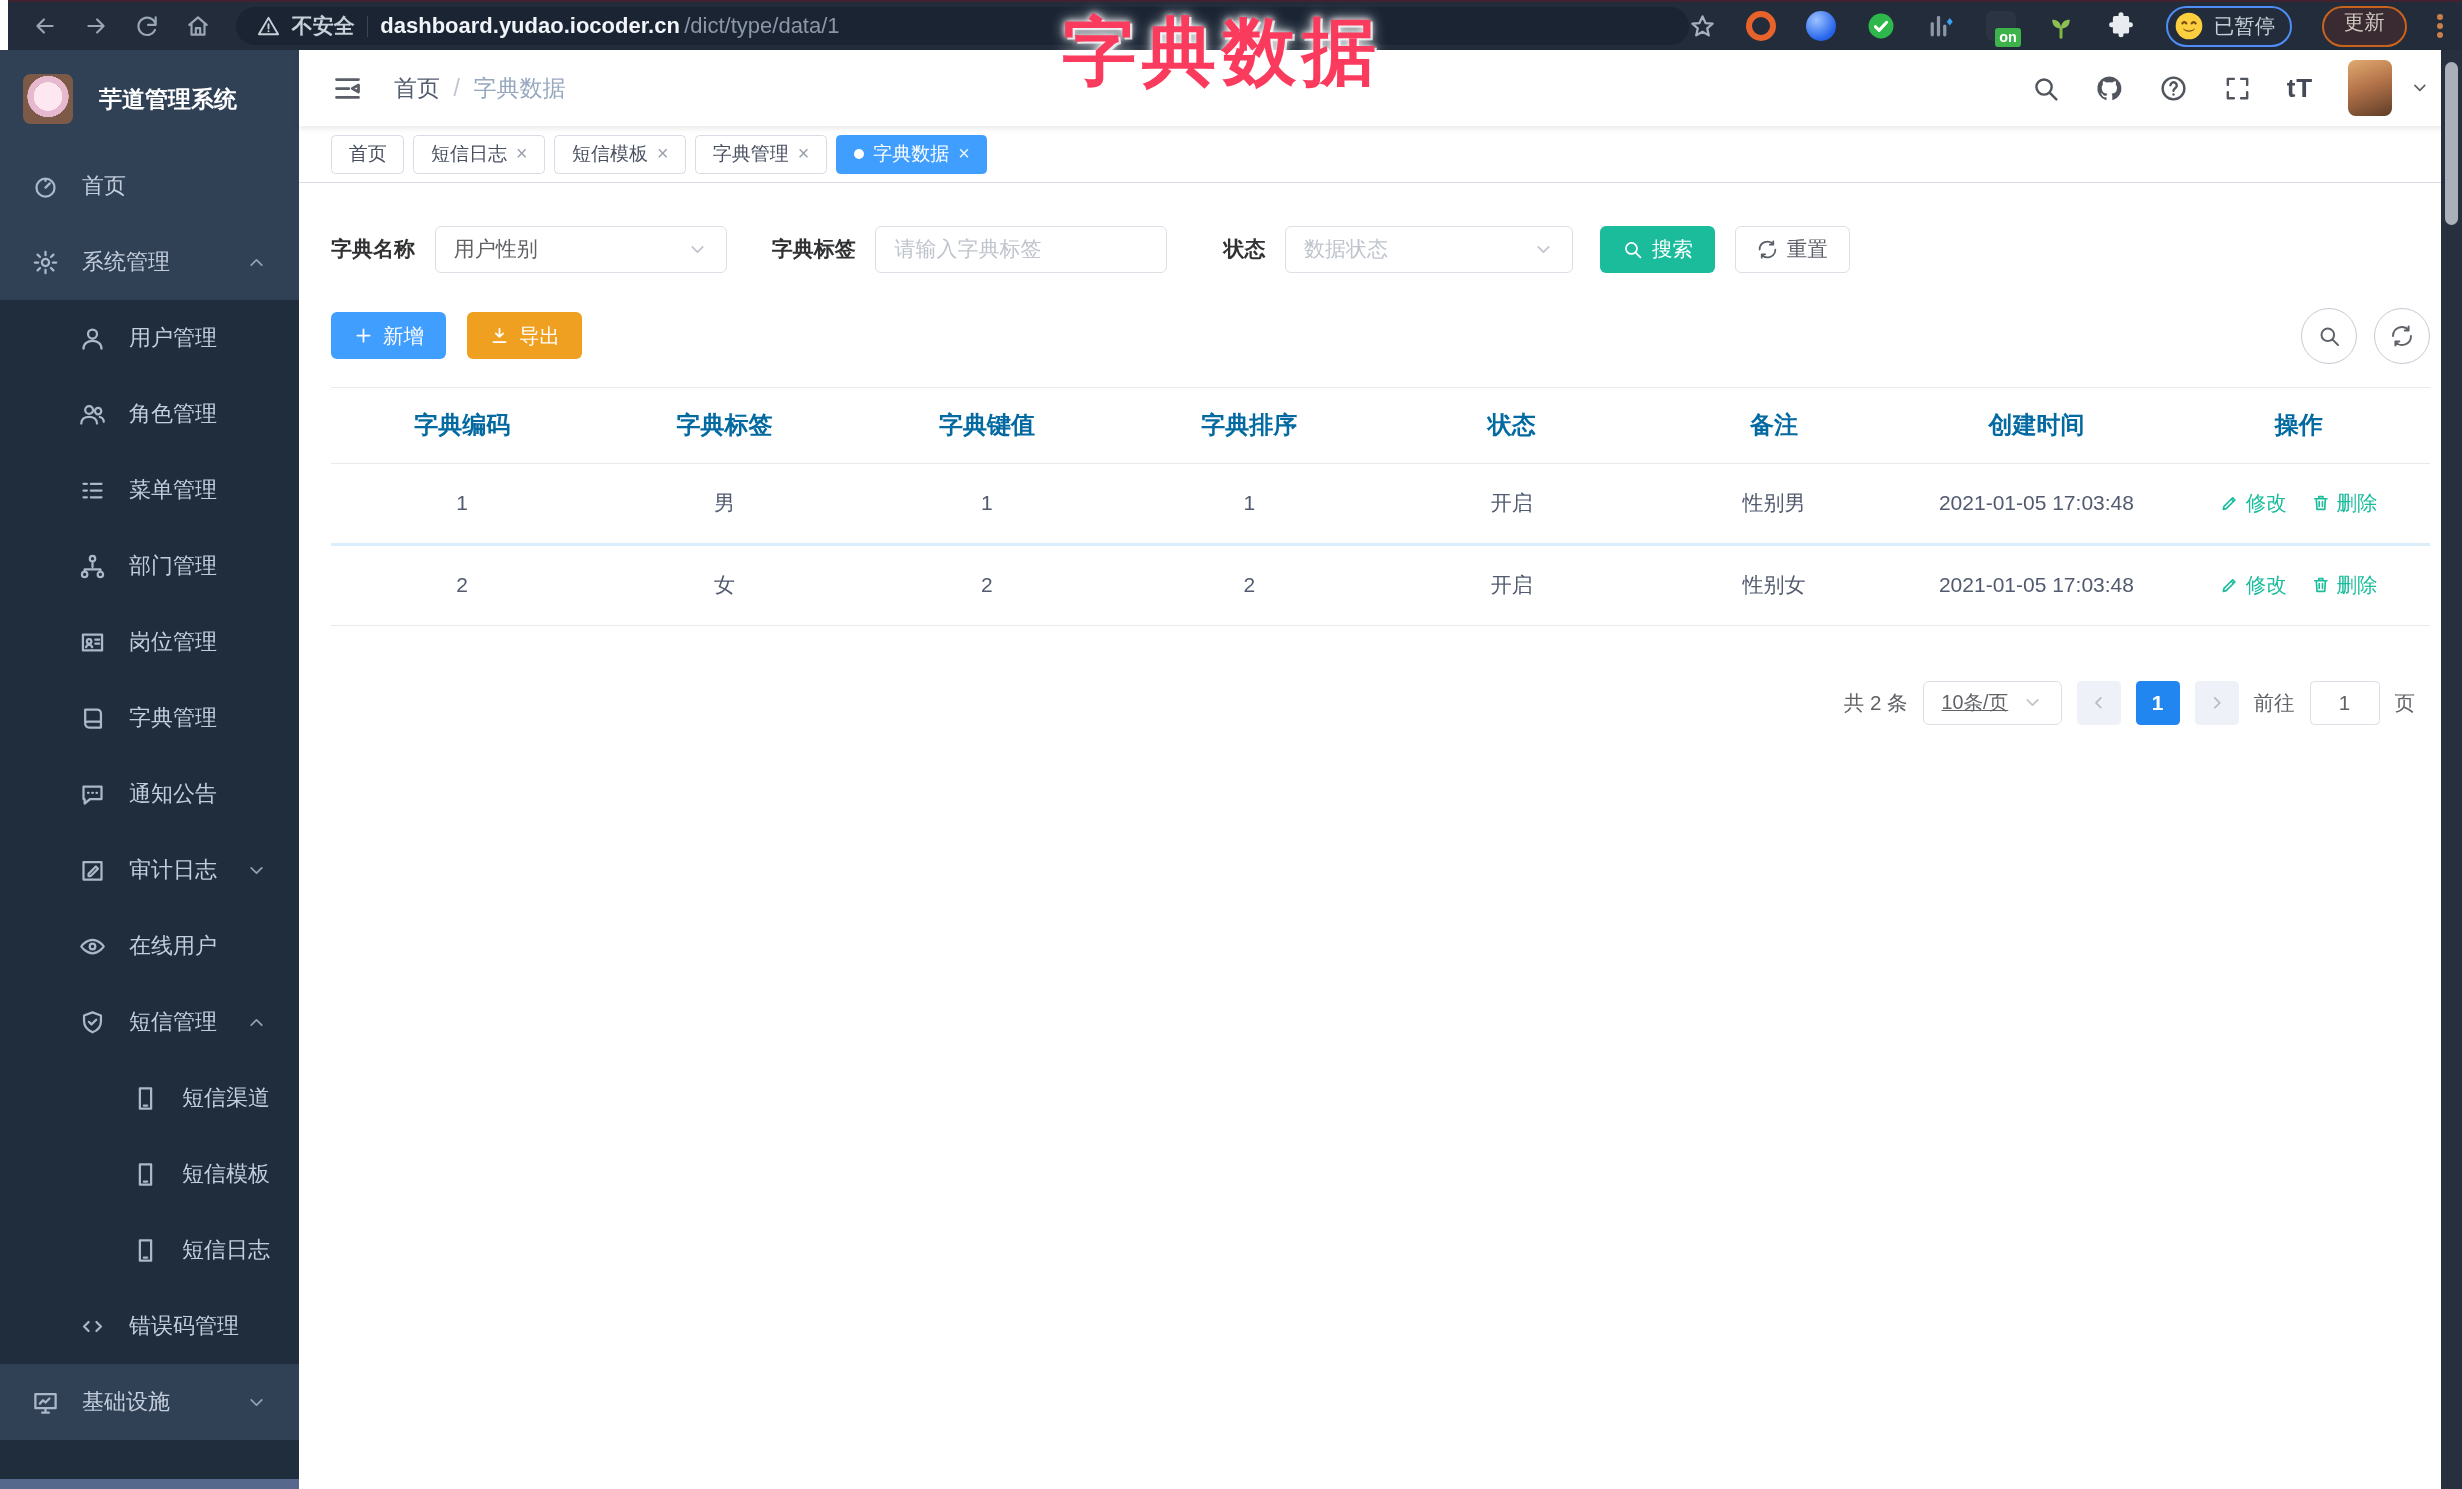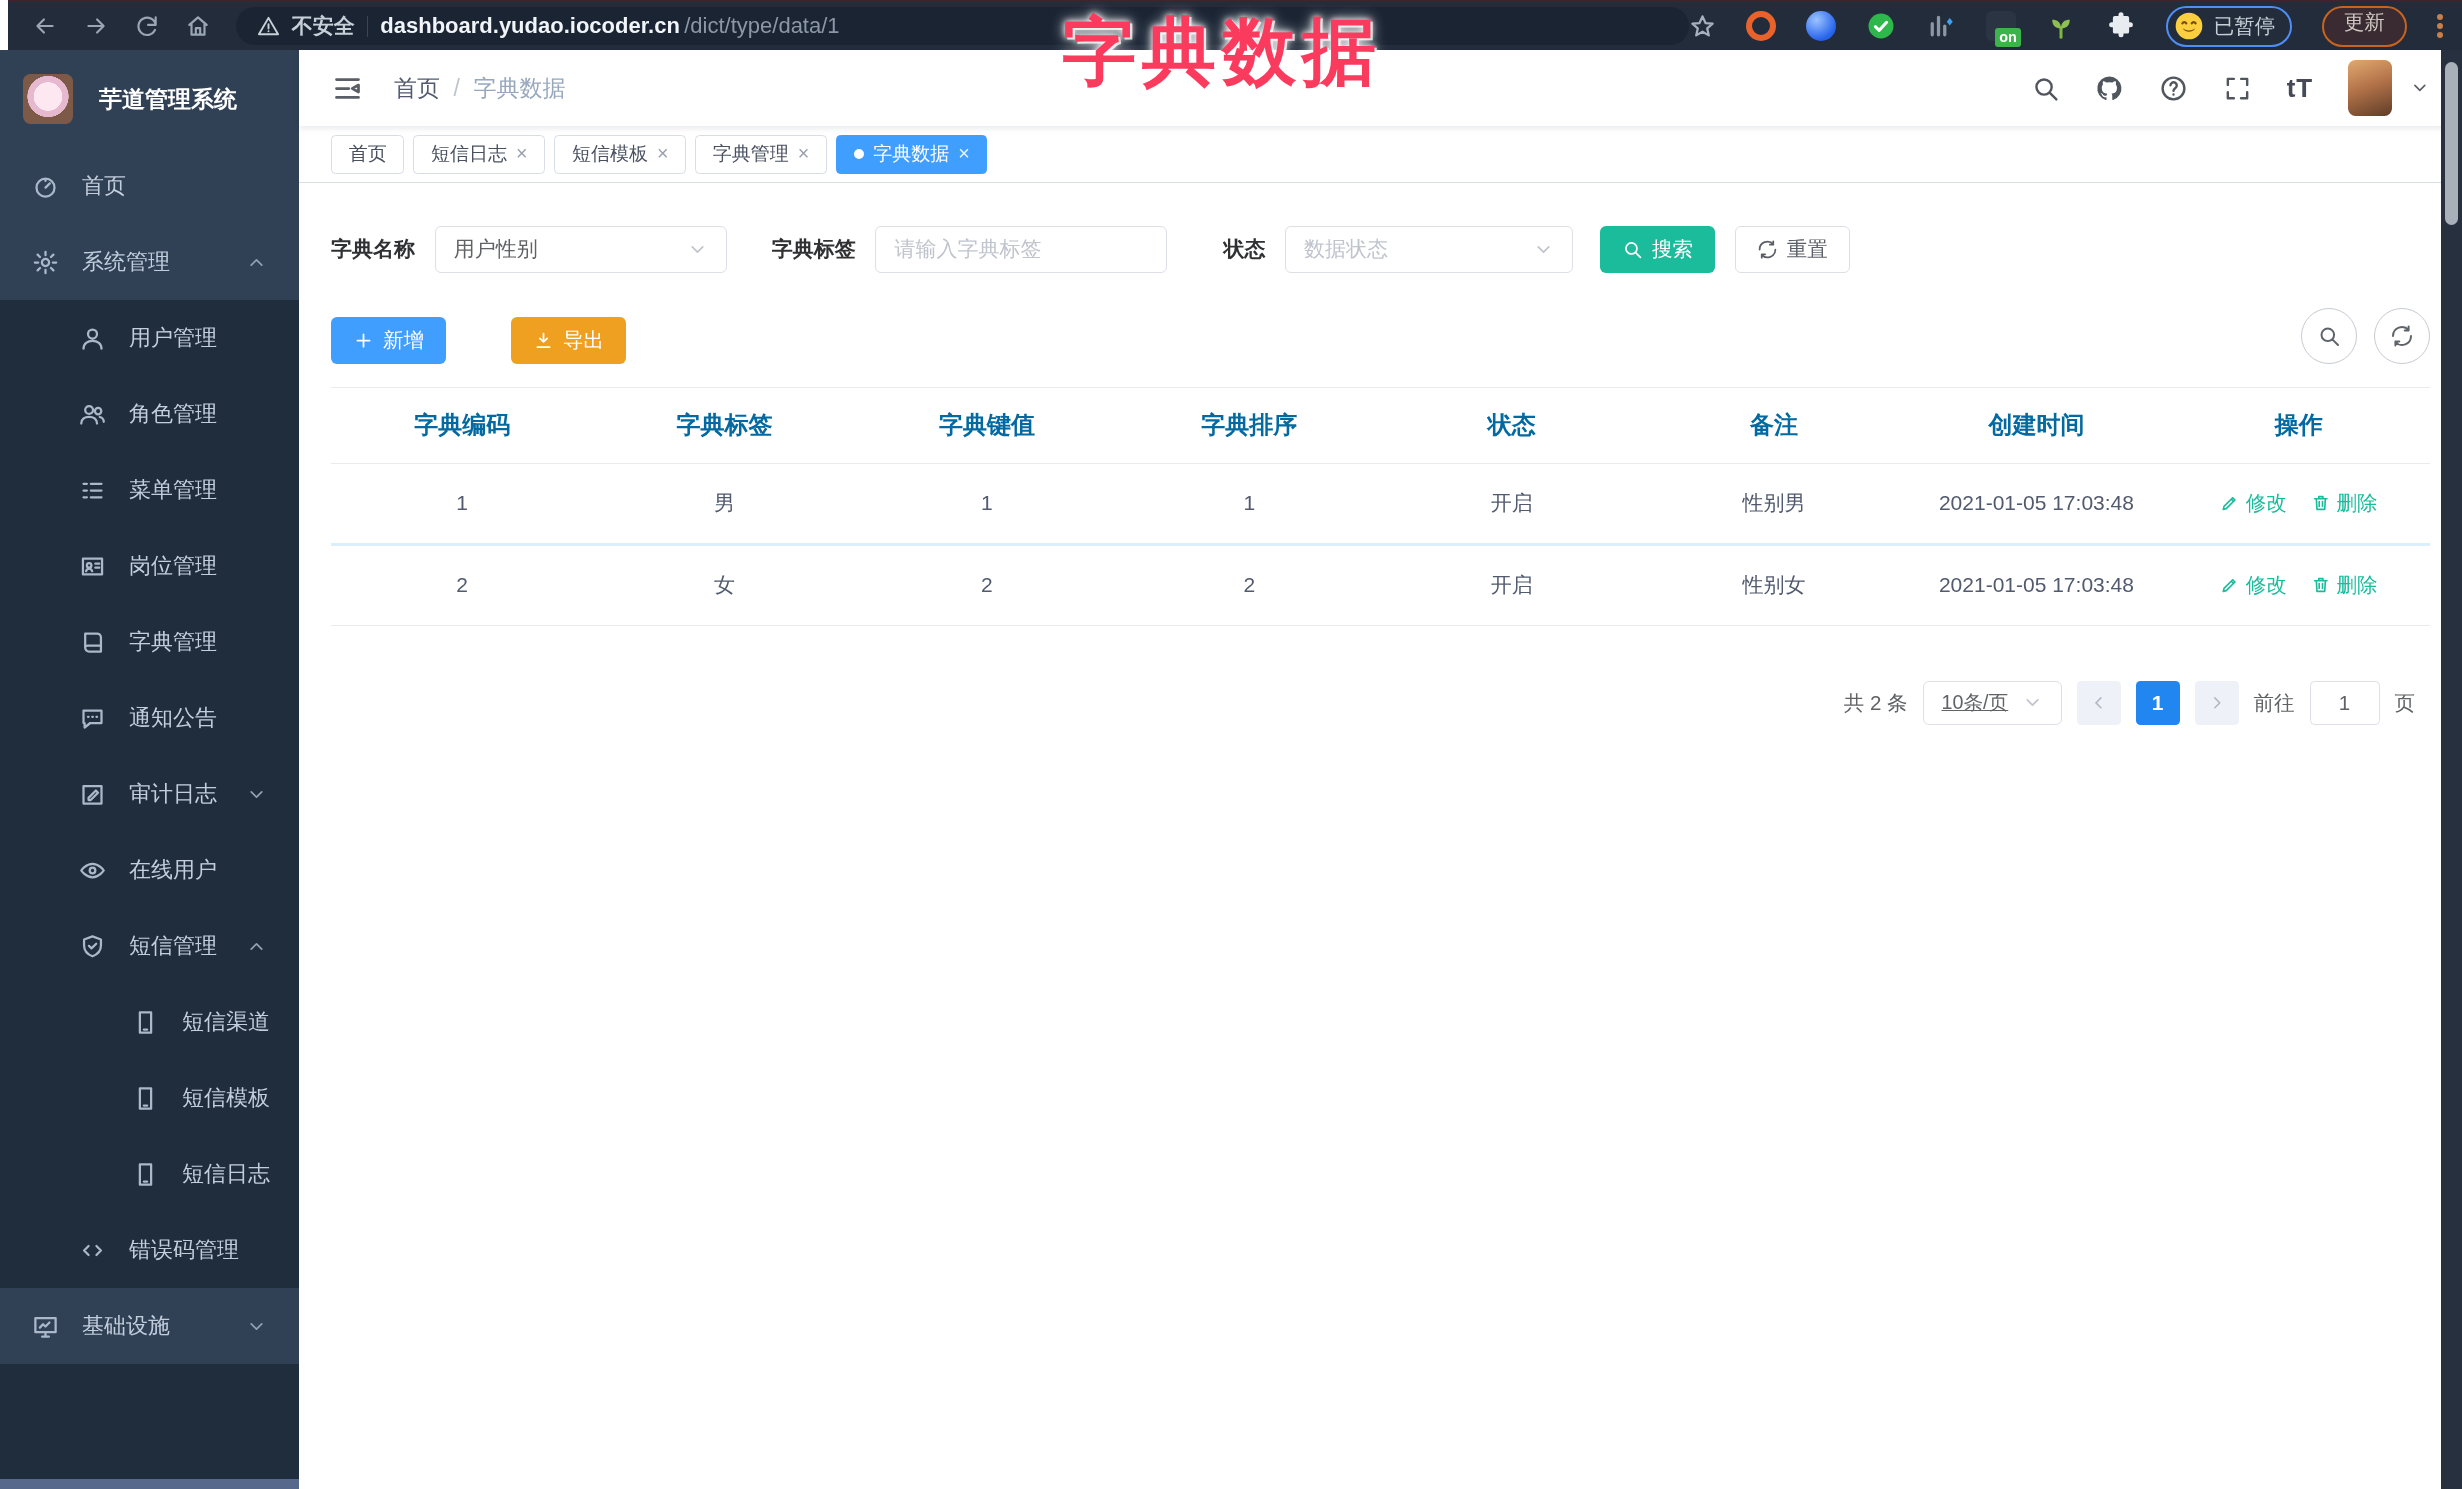--- a/index.html
+++ b/index.html
@@ -91,21 +91,21 @@
   .w1{width:292px;margin-right:45px;}
   .w2{width:292px;margin-right:56px;}
   .w3{width:288px;margin-right:27px;}
   .btn{height:47px;border-radius:6px;display:inline-flex;align-items:center;justify-content:center;gap:9px;
        font-size:20.5px;padding:0 21px;border:1.5px solid transparent;box-sizing:border-box;cursor:pointer;white-space:nowrap;}
   .btn .bic{width:21px;height:21px;}
   .btn-search{background:#1abc9c;color:#fff;}
   .btn-reset{background:#fff;border-color:#dcdfe6;color:#5a5e66;margin-left:19.7px;}
   .btn-add{background:#409eff;color:#fff;}
   .btn-export{background:#f0a020;color:#fff;margin-left:21px;}
-  .toolbar-row{display:flex;align-items:flex-end;margin-bottom:23px;gap:44px;}
+  .toolbar-row{display:flex;align-items:center;margin-bottom:23px;}
   .circles{margin-left:auto;display:flex;gap:16.7px;}
   .circle-btn{width:56px;height:56px;border-radius:50%;border:1.5px solid #c6cad1;color:#5f646b;
               display:flex;align-items:center;justify-content:center;box-sizing:border-box;background:#fff;cursor:pointer;}
   .circle-btn .cic{width:24px;height:24px;}
 
   table.grid{width:100%;border-collapse:collapse;table-layout:fixed;}
   .grid th{height:73px;font-size:24px;font-weight:bold;color:#0369a1;text-align:center;
            border-top:1.5px solid #e8eaec;border-bottom:1.5px solid #e8eaec;background:#fff;}
   .grid td{height:77px;font-size:21px;color:#515a6e;text-align:center;border-bottom:1.5px solid #e8eaec;background:#fff;}
   .grid tr.r1 td{border-bottom:3.8px solid #daeefb;}
@@ -279,20 +279,29 @@
           <div class="mi lvl2">
             <span class="ic mic">
               <svg viewBox="0 0 24 24" fill="none" stroke="currentColor" stroke-width="2" stroke-linecap="round" stroke-linejoin="round">
                 <path d="M4 6h3M4 12h3M4 18h3M10.5 6H20M10.5 12H20M10.5 18H20"></path>
               </svg>
             </span>
             <span>菜单管理</span>
 
           </div>
 
+          <div class="mi lvl2">
+            <span class="ic mic">
+              <svg viewBox="0 0 24 24" fill="none" stroke="currentColor" stroke-width="2" stroke-linecap="round" stroke-linejoin="round">
+                <path d="M12 5m-2.4 0a2.4 2.4 0 104.8 0 2.4 2.4 0 10-4.8 0M5 19m-2.4 0a2.4 2.4 0 104.8 0 2.4 2.4 0 10-4.8 0M19 19m-2.4 0a2.4 2.4 0 104.8 0 2.4 2.4 0 10-4.8 0M12 7.4v4.1M5 16.6v-2.1h14v2.1M12 11.5v1"></path>
+              </svg>
+            </span>
+            <span>部门管理</span>
+
+          </div>
 
           <div class="mi lvl2">
             <span class="ic mic">
               <svg viewBox="0 0 24 24" fill="none" stroke="currentColor" stroke-width="2" stroke-linecap="round" stroke-linejoin="round">
                 <path d="M3.5 5h17v14h-17zM9 11m-2 0a2 2 0 104 0 2 2 0 10-4 0M6.3 16.2c.4-1.6 1.4-2.4 2.7-2.4s2.3.8 2.7 2.4M14.5 9.5H18M14.5 13H18"></path>
               </svg>
             </span>
             <span>岗位管理</span>
 
           </div>

